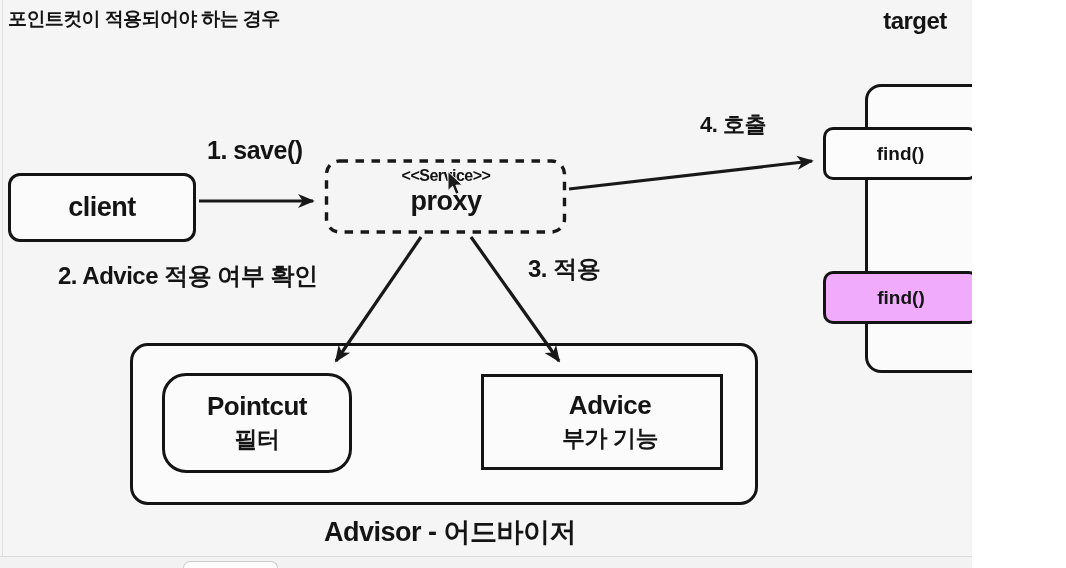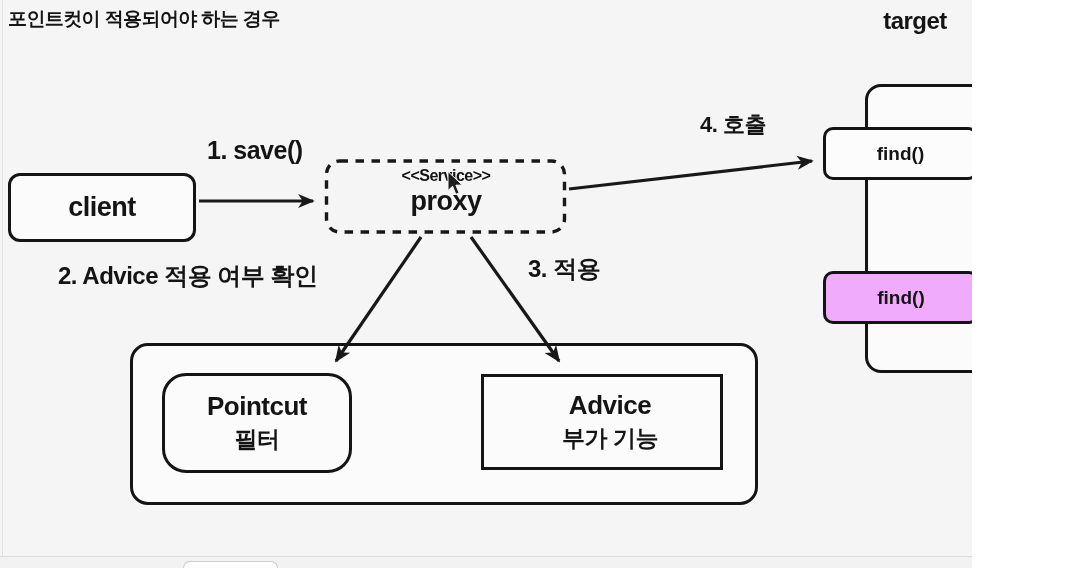--- a/index.html
+++ b/index.html
@@ -101,20 +101,21 @@
 
   <div class="box" id="advisor-box"></div>
   <div class="box" id="pointcut-box">
     <span class="t1">Pointcut</span>
     <span class="t2">필터</span>
   </div>
   <div class="box" id="advice-box">
     <span class="t1">Advice</span>
     <span class="t2">부가 기능</span>
   </div>
+  <div class="lbl" id="advisor-caption">Advisor - 어드바이저</div>
 
   <div class="lbl" id="step1-label">1. save()</div>
   <div class="lbl" id="step2-label">2. Advice 적용 여부 확인</div>
   <div class="lbl" id="step3-label">3. 적용</div>
   <div class="lbl" id="step4-label">4. 호출</div>
 
   <svg id="arrow-layer" width="1066" height="568" viewBox="0 0 1066 568">
     <defs>
       <marker id="ah" viewBox="0 0 12 10" refX="10.5" refY="5" markerWidth="5.6" markerHeight="4.8" orient="auto-start-reverse">
         <path d="M0.5,0.3 L11.7,5 L0.5,9.7 L3.6,5 Z" fill="#181818"></path>

